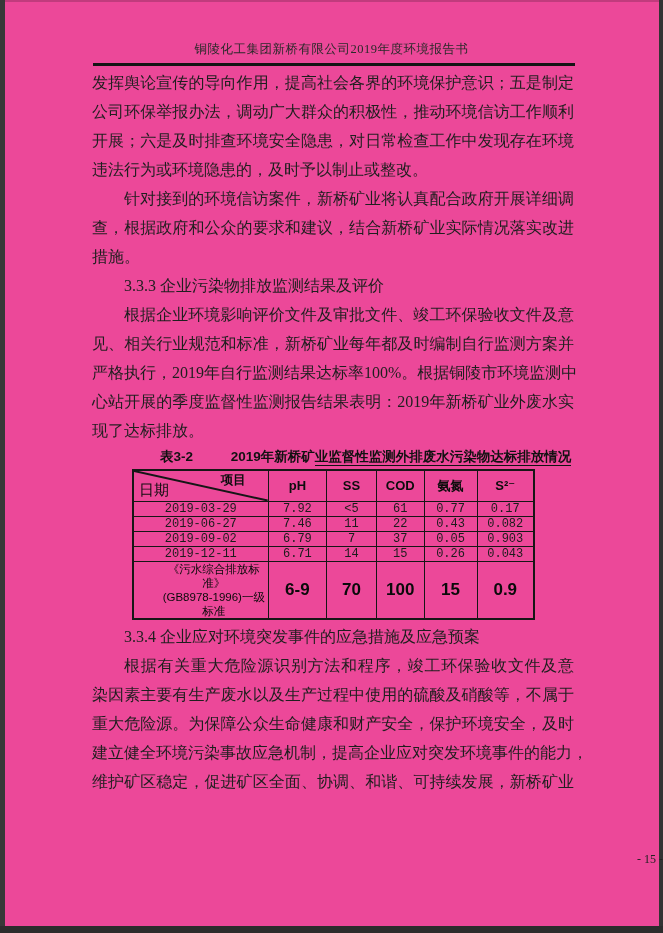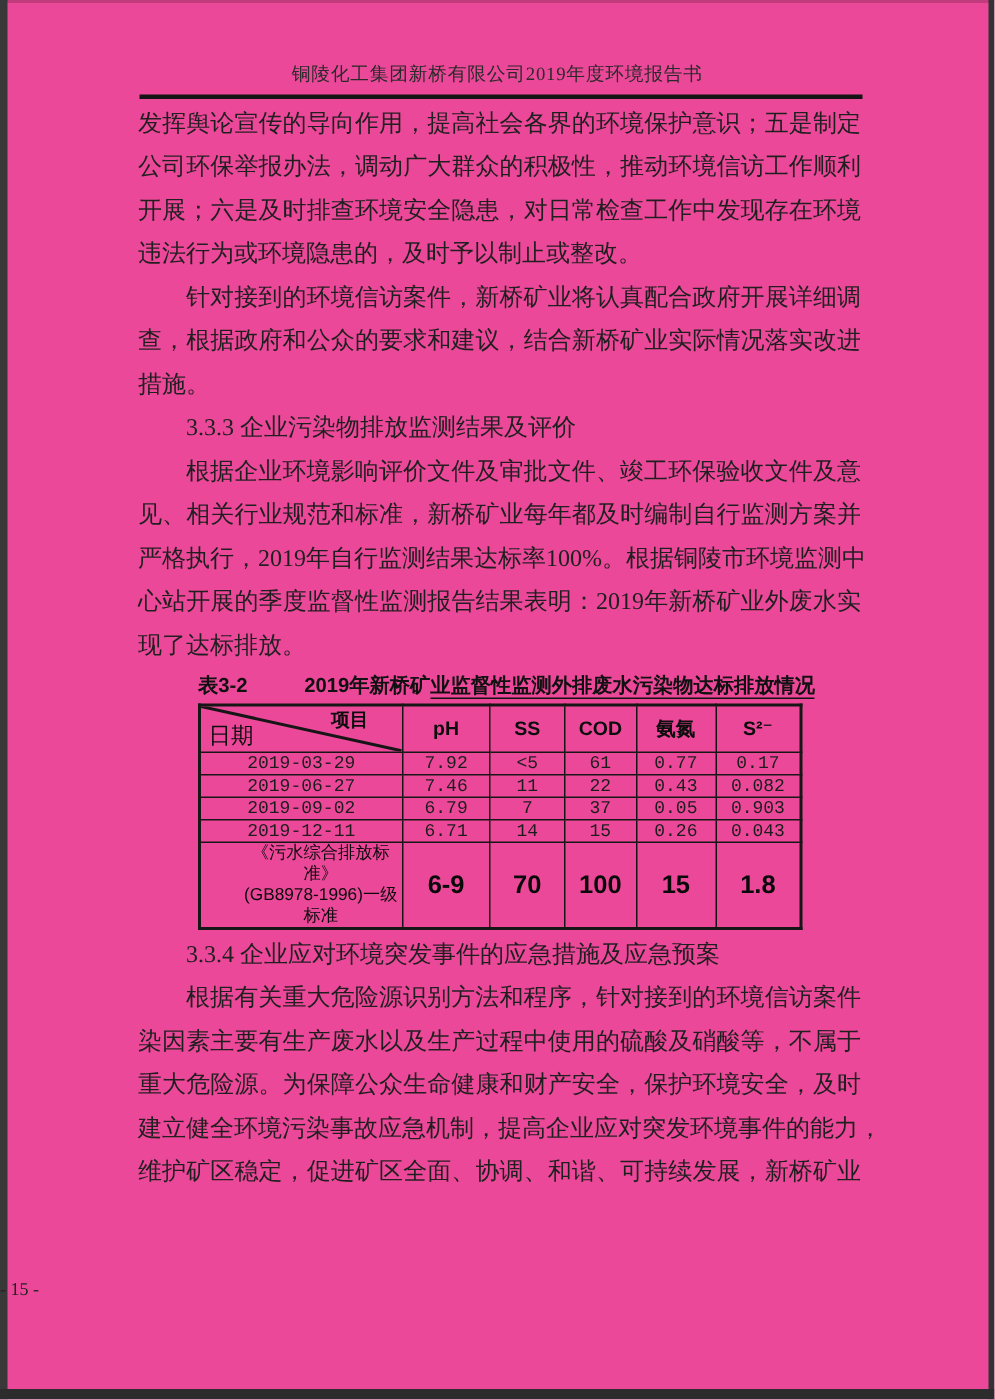--- a/index.html
+++ b/index.html
@@ -28,21 +28,21 @@
     font-size:16px; color:#1f1f1f;
   }
   .ln {
     height:29px; line-height:29px; white-space:nowrap;
     text-align:justify; text-justify:inter-character;
   }
   .ln.fill { text-align-last:justify; }
   .ln.indent { text-indent:32px; }
 
   .table-caption {
-    height:24px; line-height:24px; margin-left:40px;
+    height:24px; line-height:24px; margin-left:68px;
     font-weight:bold; font-size:13.5px; color:#111;
     font-family:"Liberation Sans","DejaVu Sans",sans-serif;
     white-space:nowrap;
   }
   .table-caption .cap-label { margin-right:34px; }
   .table-caption .u { border-bottom:1.5px solid #111; padding-bottom:1px; }
 
   table.monitor {
     margin-left:40px; width:403px; table-layout:fixed;
     border-collapse:collapse; border:2px solid #161616;
@@ -65,21 +65,21 @@
   .corner-bottom { position:absolute; bottom:1px; left:5px; font-size:15px; font-weight:normal; }
   tr.standard td {
     font-family:"Liberation Sans","DejaVu Sans",sans-serif;
     font-weight:bold; font-size:17px; color:#0a0a0a;
   }
   tr.standard .std-label { font-size:11.5px; line-height:14px; font-weight:normal;padding-left:26px; }
   .gap-after-table { height:2px; }
 
   .footer {
     position:absolute; top:852px; left:0; width:100%;
-    text-align:left; font-size:12px; color:#222;
+    text-align:right; font-size:12px; color:#222;
   }
 </style>
 </head>
 <body>
 
 <div class="scan">
   <div class="edge edge-top"></div>
   <div class="edge edge-left"></div>
   <div class="edge edge-right"></div>
   <div class="edge edge-bottom"></div>
@@ -163,29 +163,29 @@
           </tr>
           <tr class="standard">
             <td class="std-label">
               <div>《污水综合排放标准》</div>
               <div>(GB8978-1996)一级标准</div>
             </td>
             <td>6-9</td>
             <td>70</td>
             <td>100</td>
             <td>15</td>
-            <td>1.8</td>
+            <td>0.9</td>
           </tr>
         </tbody>
     </table>
 
     <div class="gap-after-table"></div>
     <div id="paras-bottom">
         <div class="ln indent">3.3.4 企业应对环境突发事件的应急措施及应急预案</div>
-        <div class="ln fill indent">根据有关重大危险源识别方法和程序，针对接到的环境信访案件</div>
+        <div class="ln fill indent">根据有关重大危险源识别方法和程序，竣工环保验收文件及意</div>
         <div class="ln fill">染因素主要有生产废水以及生产过程中使用的硫酸及硝酸等，不属于</div>
         <div class="ln fill">重大危险源。为保障公众生命健康和财产安全，保护环境安全，及时</div>
         <div class="ln fill">建立健全环境污染事故应急机制，提高企业应对突发环境事件的能力，</div>
         <div class="ln fill">维护矿区稳定，促进矿区全面、协调、和谐、可持续发展，新桥矿业</div>
       </div>
   </div>
 
   <div class="footer">- 15 -</div>
 </div>
 

